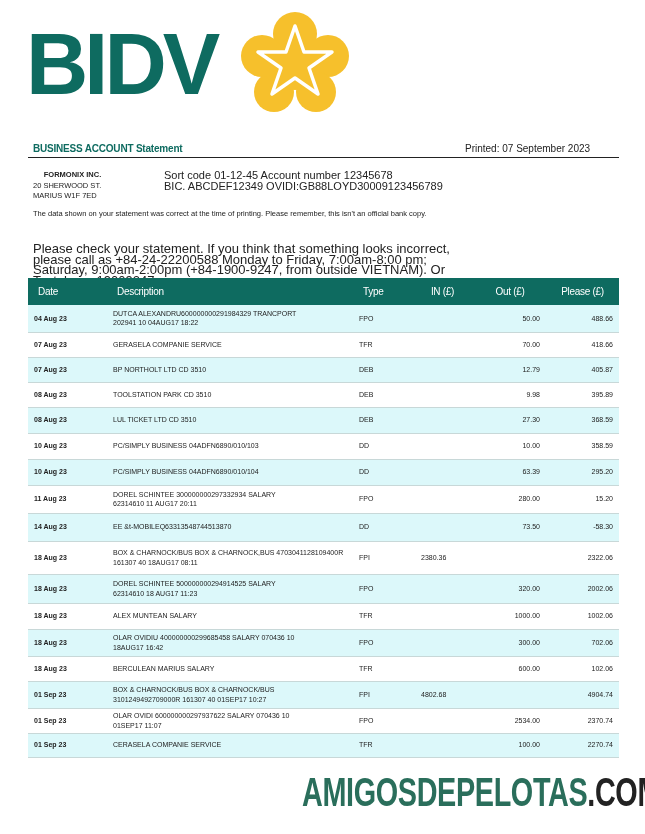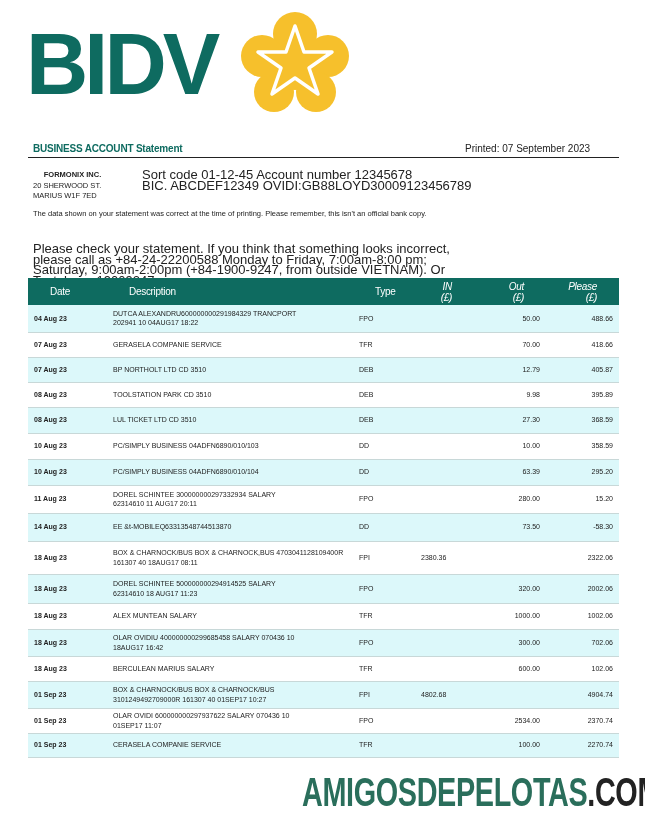--- a/index.html
+++ b/index.html
@@ -6,26 +6,26 @@
   body { width: 645px; height: 834px; position: relative; overflow: hidden; font-family: "Liberation Sans", sans-serif; color: #1a1a1a; }
   .logo { position: absolute; left: 26px; top: 10px; width: 300px; height: 110px; }
   .logo-text { position: absolute; left: 0; top: 4px; font-family: "Liberation Sans", sans-serif; font-weight: bold; font-size: 88px; letter-spacing: -4px; color: #0e6b60; line-height: 100px; transform: scaleX(0.98); transform-origin: left; }
   .logo-flower { position: absolute; left: 214px; top: 2px; width: 110px; height: 100px; }
   .title-row { position: absolute; left: 33px; top: 143px; width: 586px; height: 12px; font-size: 10px; }
   .stmt-title { position: absolute; left: 0; top: 0; color: #0e6b60; font-weight: bold; letter-spacing: -0.2px; }
   .printed { position: absolute; left: 432px; top: 0; color: #222; text-align: center; }
   .rule { position: absolute; left: 28px; top: 157px; width: 591px; height: 1px; background: #222; }
   .addr { position: absolute; left: 33px; top: 170px; font-size: 7.5px; line-height: 10.5px; color: #222; }
   .addr .name { font-weight: bold; text-align: right; }
-  .acct { position: absolute; left: 142px; top: 170px; font-size: 13px; line-height: 10.5px; color: #222; }
+  .acct { position: absolute; left: 164px; top: 170px; font-size: 11px; line-height: 10.5px; color: #222; }
   .note1 { position: absolute; left: 33px; top: 209px; font-size: 7.5px; color: #222; }
   .note2 { position: absolute; left: 33px; top: 244px; width: 440px; font-size: 13px; line-height: 10.5px; color: #222; }
   table.tx { position: absolute; left: 28px; top: 278px; width: 591px; border-collapse: collapse; table-layout: fixed; }
-  table.tx th { background: #0e6b60; color: #ffffff; font-weight: normal; font-size: 10px; height: 27px; padding: 0 22px; text-align: left; letter-spacing: -0.3px; }
-  table.tx th.num { text-align: right; font-style: italic; }
+  table.tx th { background: #0e6b60; color: #ffffff; font-weight: normal; font-size: 10px; height: 27px; padding: 0 10px; text-align: left; letter-spacing: -0.3px; }
+  table.tx th.num { text-align: center; }
   table.tx td { font-size: 7px; padding: 0 6px; vertical-align: middle; border-bottom: 1px solid #c8d8d8; line-height: 9.5px; color: #222; }
   table.tx td.date { font-weight: bold; font-size: 7px; }
   table.tx td.num { text-align: right; }
   table.tx tr.alt td { background: #dcf8fa; }
   .watermark { position: absolute; left: 302px; top: 770px; font-family: "Liberation Sans", sans-serif; font-weight: bold; font-size: 40px; letter-spacing: -0.5px; line-height: 44px; transform: scaleX(0.72); transform-origin: left; white-space: nowrap; }
   .watermark .wm-main { color: #2a6e5b; }
   .watermark .wm-tld { color: #222222; }
 </style>
 </head>
 <body>

